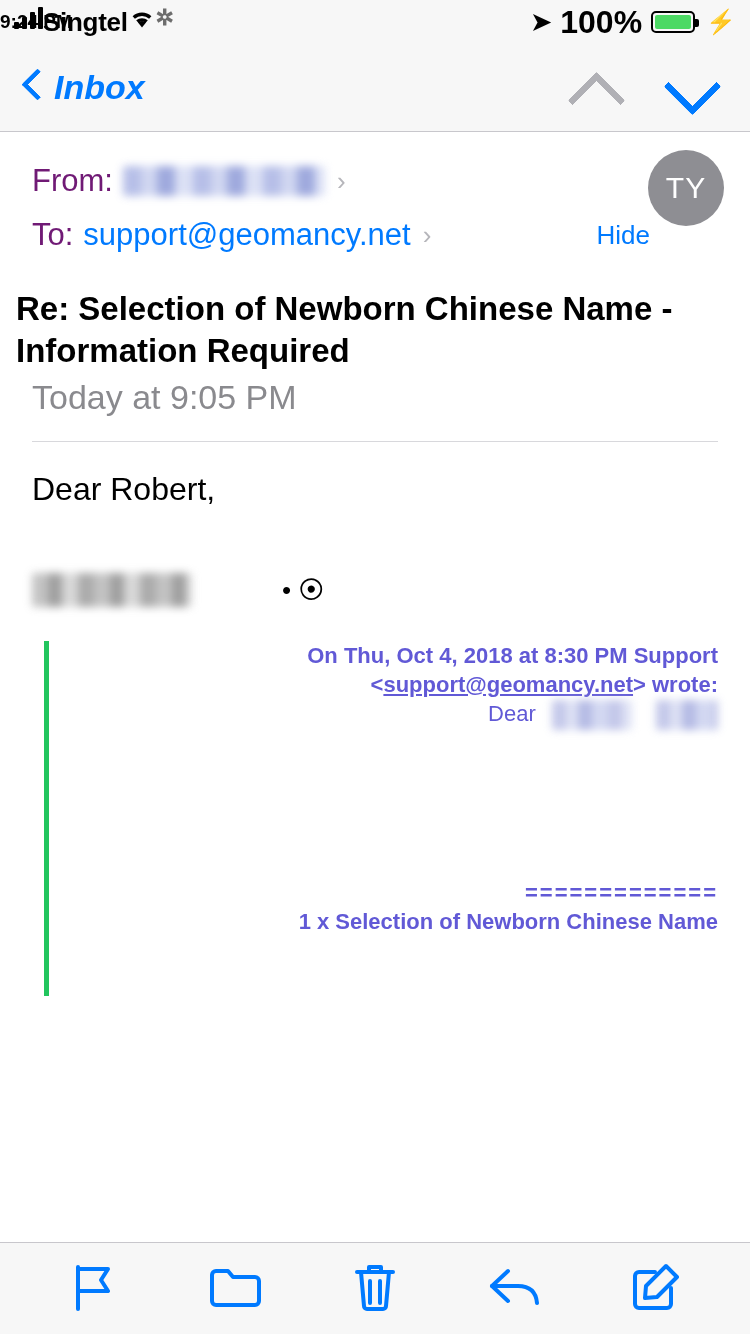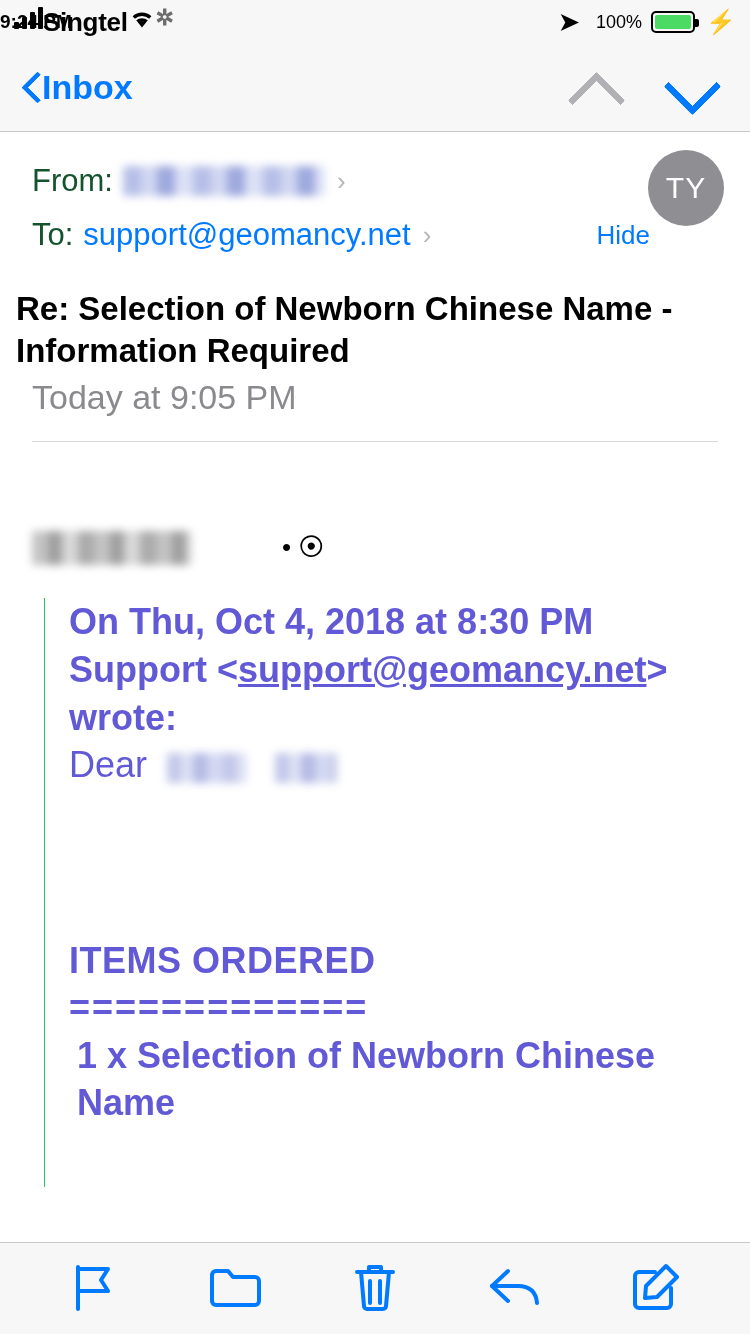--- a/index.html
+++ b/index.html
@@ -45,21 +45,21 @@
   }
   .sb-right {
     margin-left: auto;
     display: flex;
     align-items: center;
     gap: 9px;
     position: relative;
     z-index: 2;
   }
   .loc-arrow { font-size: 24px; transform: rotate(0deg); }
-  .batt-pct { font-size: 18px; font-weight: normal; margin-left: 8px; }
+  .batt-pct { font-size: 32px; font-weight: bold; }
   .battery {
     width: 44px; height: 22px;
     border: 2px solid #000;
     border-radius: 5px;
     position: relative;
     padding: 2px;
   }
   .battery::after {
     content: "";
     position: absolute;
@@ -81,25 +81,26 @@
   .navbar {
     height: 88px;
     background: #f7f7f7;
     border-bottom: 1px solid #c8c7cc;
     display: flex;
     align-items: center;
     padding: 0 22px;
   }
   .back {
     display: flex;
-    align-items: center;
-    gap: 0;
+    align-items: flex-start;
+    gap: 12px;
     color: #007aff;
     font-size: 34px;
     font-weight: 600;
+    font-style: italic;
   }
   .chev-back {
     width: 20px; height: 34px;
     position: relative;
   }
   .chev-back::before {
     content: "";
     position: absolute;
     left: 4px; top: 5px;
     width: 18px; height: 18px;
@@ -138,21 +139,21 @@
     padding: 22px 32px 0 32px;
     position: relative;
   }
   .hdr-row {
     display: flex;
     align-items: center;
     font-size: 31px;
     color: #000;
     min-height: 54px;
   }
-  .hdr-label { color: #14532d; margin-right: 10px; }
+  .hdr-label { color: #701a75; margin-right: 10px; }
   .blur {
     display: inline-block;
     height: 30px;
     border-radius: 3px;
     background:
       repeating-linear-gradient(90deg, #aab4e4 0 18px, #c9d0ef 18px 34px, #8e9bd8 34px 52px, #d6dcf4 52px 70px);
     filter: blur(4px);
     opacity: 0.85;
     vertical-align: middle;
   }
@@ -226,25 +227,26 @@
   .dots {
     position: absolute;
     left: 250px; top: 6px;
     font-size: 26px;
     color: #000;
   }
 
   
   .quote {
     margin: 34px 0 0 12px;
-    border-left: 1px solid #22c55e;
+    border-left: 5px solid #22c55e;
     padding: 0 0 0 24px;
     color: #6159d6;
-    font-size: 36px;
+    font-size: 22px;
     line-height: 1.32;
+    text-align: right;
   }
   .quote a {
     color: #6159d6;
     text-decoration: underline;
   }
   .quote .q-gap { height: 44px; }
   .quote .q-gap-lg { height: 60px; }
   .q-items { font-weight: bold; letter-spacing: 0.5px; }
   .q-eq { font-weight: bold; letter-spacing: 2px; }
   .q-item-line { font-weight: bold; padding-left: 8px; }
@@ -326,39 +328,39 @@
     <span class="hide-btn">Hide</span>
   </div>
   <div class="avatar">TY</div>
 </div>
 
 <div class="subject">Re: Selection of Newborn Chinese Name - Information Required</div>
 <div class="date">Today at 9:05 PM</div>
 <div class="divider"></div>
 
 <div class="body">
+  <p>Dear Robert,</p>
   <div class="spacer"></div>
   <div class="sig-blur-row">
     <span class="blur blur-gray" style="width:160px"></span>
     <span class="dots">• ⦿</span>
   </div>
 
   <div class="quote">
     <div class="q-wrote">
       <span>On Thu, Oct 4, 2018 at 8:30 PM Support &lt;</span><a href="#">support@geomancy.net</a><span>&gt; wrote:</span>
     </div>
     <div>
       <span>Dear</span>
       <span class="blur blur-lav" style="width:80px;margin-left:10px"></span>
       <span class="blur blur-lav" style="width:62px;margin-left:18px"></span>
     </div>
     <div class="q-gap"></div>
     <div class="q-gap-lg"></div>
     <div class="q-gap"></div>
-    <div class="q-items">ITEMS ORDERED</div>
     <div class="q-eq">=============</div>
     <div class="q-item-line">1 x Selection of Newborn Chinese Name</div>
     <div class="q-gap-lg"></div>
   </div>
 </div>
 
 <div class="toolbar">
   <div class="tb-btn">
     <span>
       <svg width="44" height="50" viewBox="0 0 44 50" fill="none" stroke="#007aff" stroke-width="4" stroke-linejoin="round" stroke-linecap="round">

